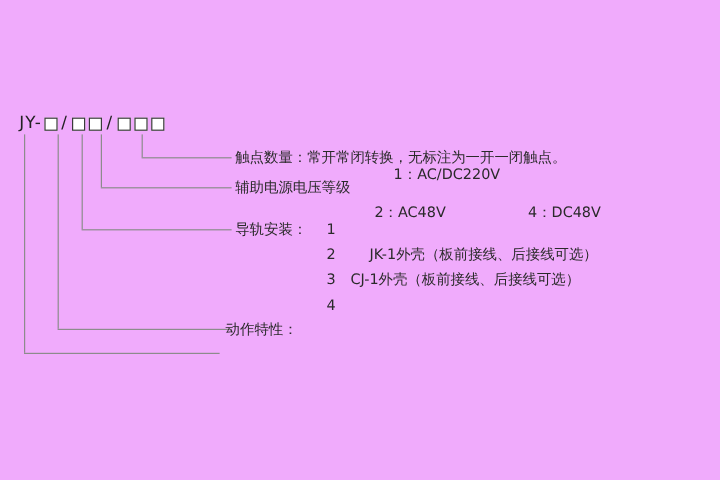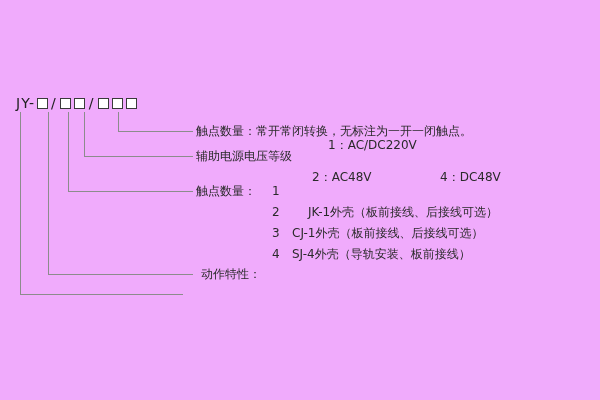--- a/index.html
+++ b/index.html
@@ -76,29 +76,28 @@
   <div class="vline" style="left:20px; top:112px; height:182px;"></div>
   <div class="hline" style="left:20px; top:294px; width:163px;"></div>
 
   <div class="label" style="left:196px; top:149px;">辅助电源电压等级</div>
 
   <div class="label" style="left:196px; top:124px;">触点数量：常开常闭转换，无标注为一开一闭触点。</div>
   <div class="label" style="left:312px; top:138px;margin-left:16px;">1：AC/DC220V</div>
   <div class="label" style="left:312px; top:170px;">2：AC48V</div>
   <div class="label" style="left:428px; top:170px;margin-left:12px;">4：DC48V</div>
 
-  <div class="label" style="left:196px; top:184px;">触点数量：</div>
+  <div class="label" style="left:196px; top:184px;">导轨安装：</div>
 
   <div class="label" style="left:272px; top:184px;">1</div>
 
   <div class="label" style="left:272px; top:205px;">2</div>
   <div class="label" style="left:308px; top:205px;">JK-1外壳（板前接线、后接线可选）</div>
 
   <div class="label" style="left:272px; top:226px;">3</div>
   <div class="label" style="left:292px; top:226px;">CJ-1外壳（板前接线、后接线可选）</div>
 
   <div class="label" style="left:272px; top:247px;">4</div>
-  <div class="label" style="left:292px; top:247px;">SJ-4外壳（导轨安装、板前接线）</div>
 
-  <div class="label" style="left:201px; top:267px;text-align:center;">动作特性：</div>
+  <div class="label" style="left:188px; top:267px;text-align:center;">动作特性：</div>
 
 
 </div>
 
 </body></html>

